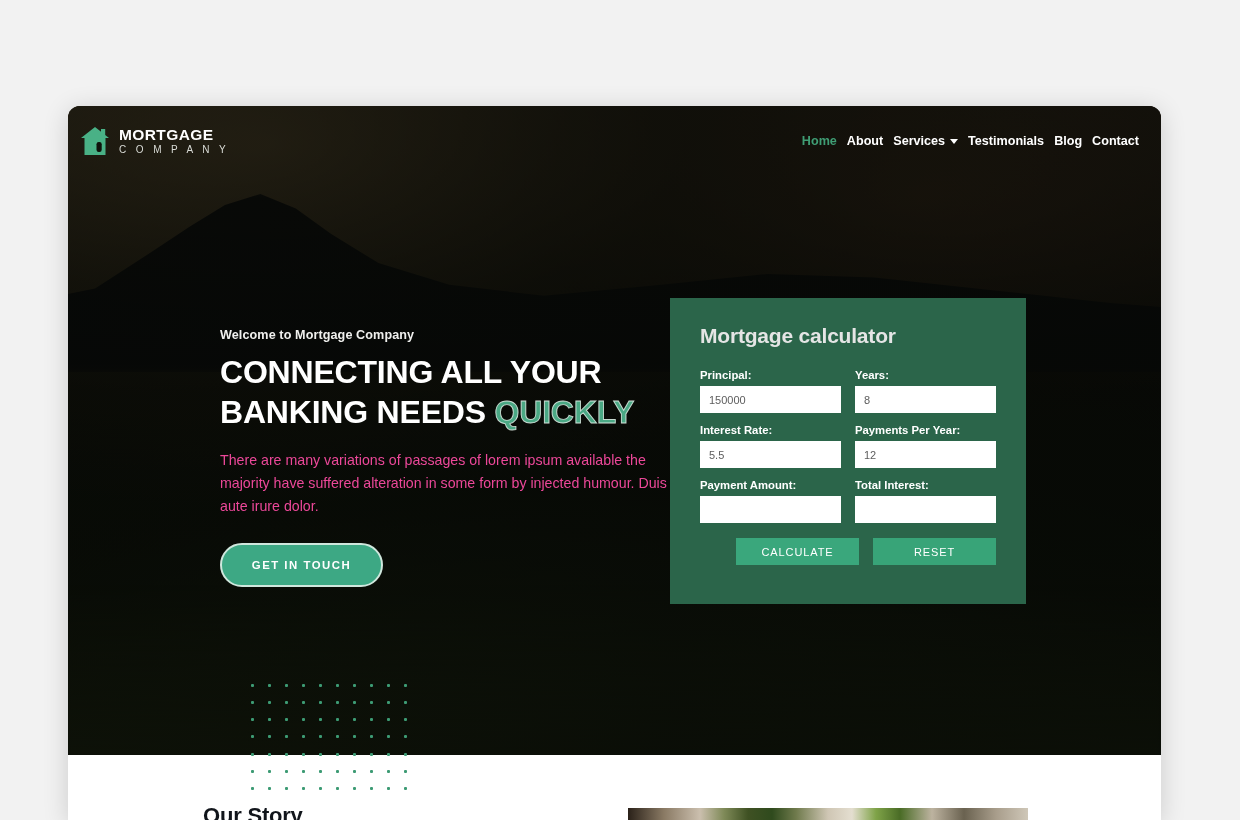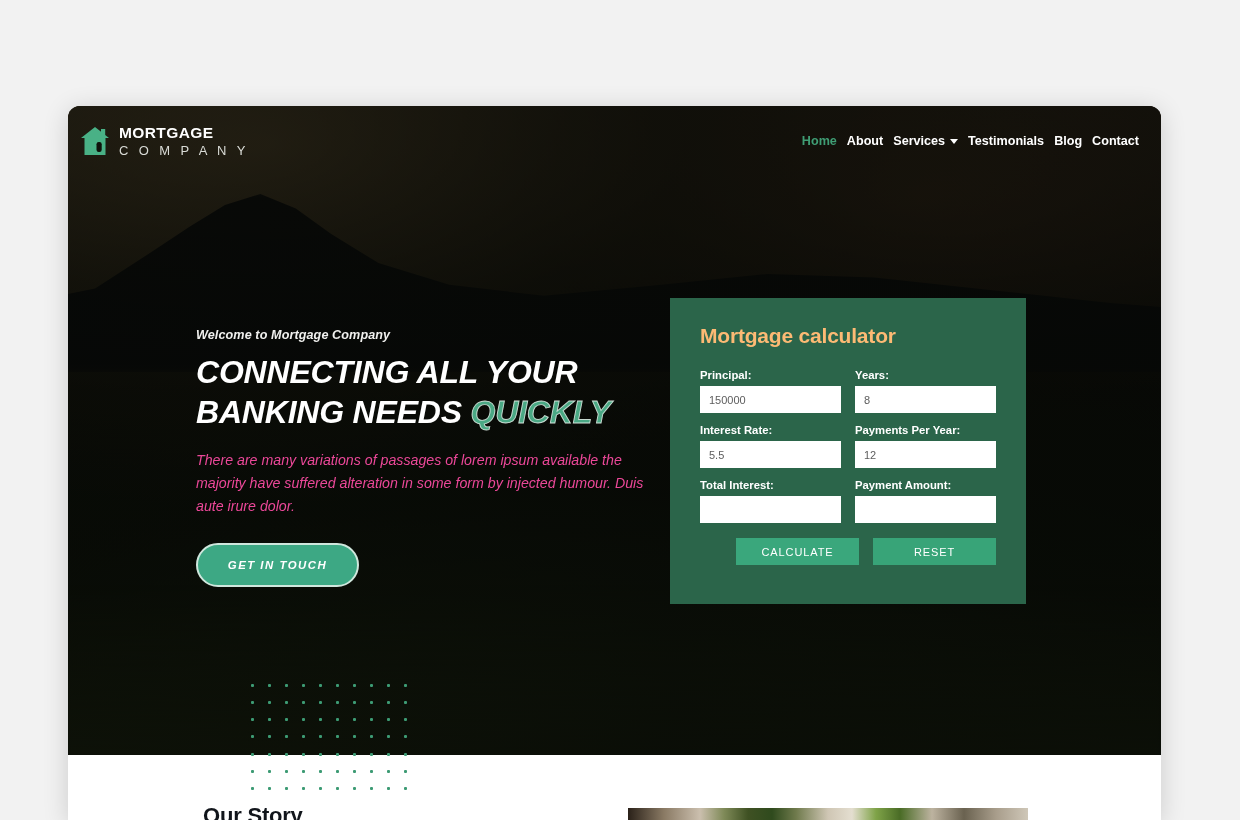--- a/index.html
+++ b/index.html
@@ -83,21 +83,21 @@
   .brand-mark { width: 30px; height: 32px; display: block; }
   .brand-text { display: flex; flex-direction: column; line-height: 1; }
   .brand-name {
     color: #ffffff;
     font-size: 15.5px;
     font-weight: bold;
     letter-spacing: 0.4px;
   }
   .brand-sub {
     color: #d9dbd6;
-    font-size: 13px;
+    font-size: 10px;
     letter-spacing: 3.4px;
     margin-top: 3px;
   }
 
   .nav-links {
     margin-left: auto;
     display: flex;
     align-items: flex-start;
     gap: 10px;
   }
@@ -116,25 +116,24 @@
     width: 0; height: 0;
     border-left: 4px solid transparent;
     border-right: 4px solid transparent;
     border-top: 5px solid #ffffff;
     display: inline-block;
   }
 
   
   .hero-copy {
     position: absolute;
-    left: 128px;
+    left: 152px;
     top: 222px;
     width: 460px;
     z-index: 5;
-    font-style: italic;
   }
   .eyebrow {
     color: #f0f0ee;
     font-size: 12.6px;
     font-weight: bold;
     letter-spacing: 0.1px;
   }
   .headline {
     margin-top: 11px;
     color: #ffffff;
@@ -175,21 +174,21 @@
     position: absolute;
     left: 602px;
     top: 192px;
     width: 356px;
     height: 306px;
     background: #2b654a;
     padding: 26px 30px 26px 30px;
     z-index: 5;
   }
   .calc-title {
-    color: #fdba74;
+    color: #e5e5e5;
     font-size: 21px;
     font-weight: bold;
     letter-spacing: -0.2px;
     margin-bottom: 21px;
   }
   .calc-grid {
     display: grid;
     grid-template-columns: 1fr 1fr;
     column-gap: 14px;
     row-gap: 11px;
@@ -359,25 +358,25 @@
         <div>
           <label class="field-label">Interest Rate:</label>
           <input class="field-input" type="text" value="5.5" style="">
         </div>
         <div>
           <label class="field-label">Payments Per Year:</label>
           <input class="field-input" type="text" value="12" style="">
         </div>
 
         <div>
+          <label class="field-label">Payment Amount:</label>
+          <input class="field-input" type="text" value="" style="">
+        </div>
+        <div>
           <label class="field-label">Total Interest:</label>
-          <input class="field-input" type="text" value="" style="">
-        </div>
-        <div>
-          <label class="field-label">Payment Amount:</label>
           <input class="field-input" type="text" value="" style="">
         </div>
       </div>
 
       <div class="calc-actions">
         <button class="calc-btn">CALCULATE</button>
         <button class="calc-btn reset">RESET</button>
       </div>
     </div>
   </section>

